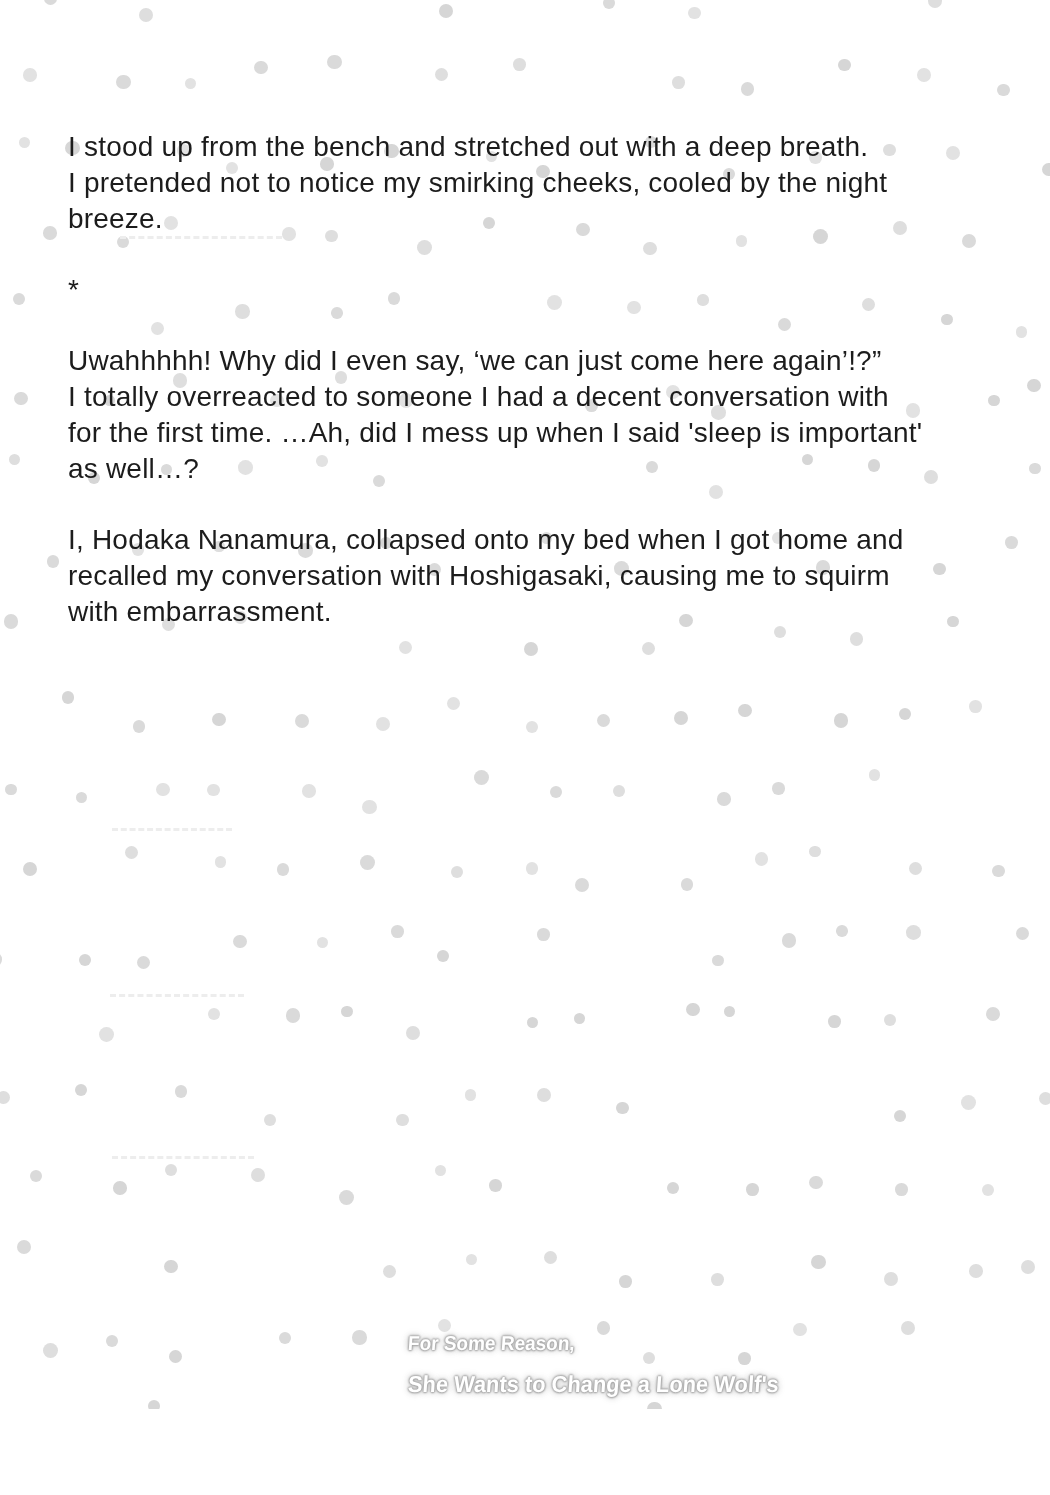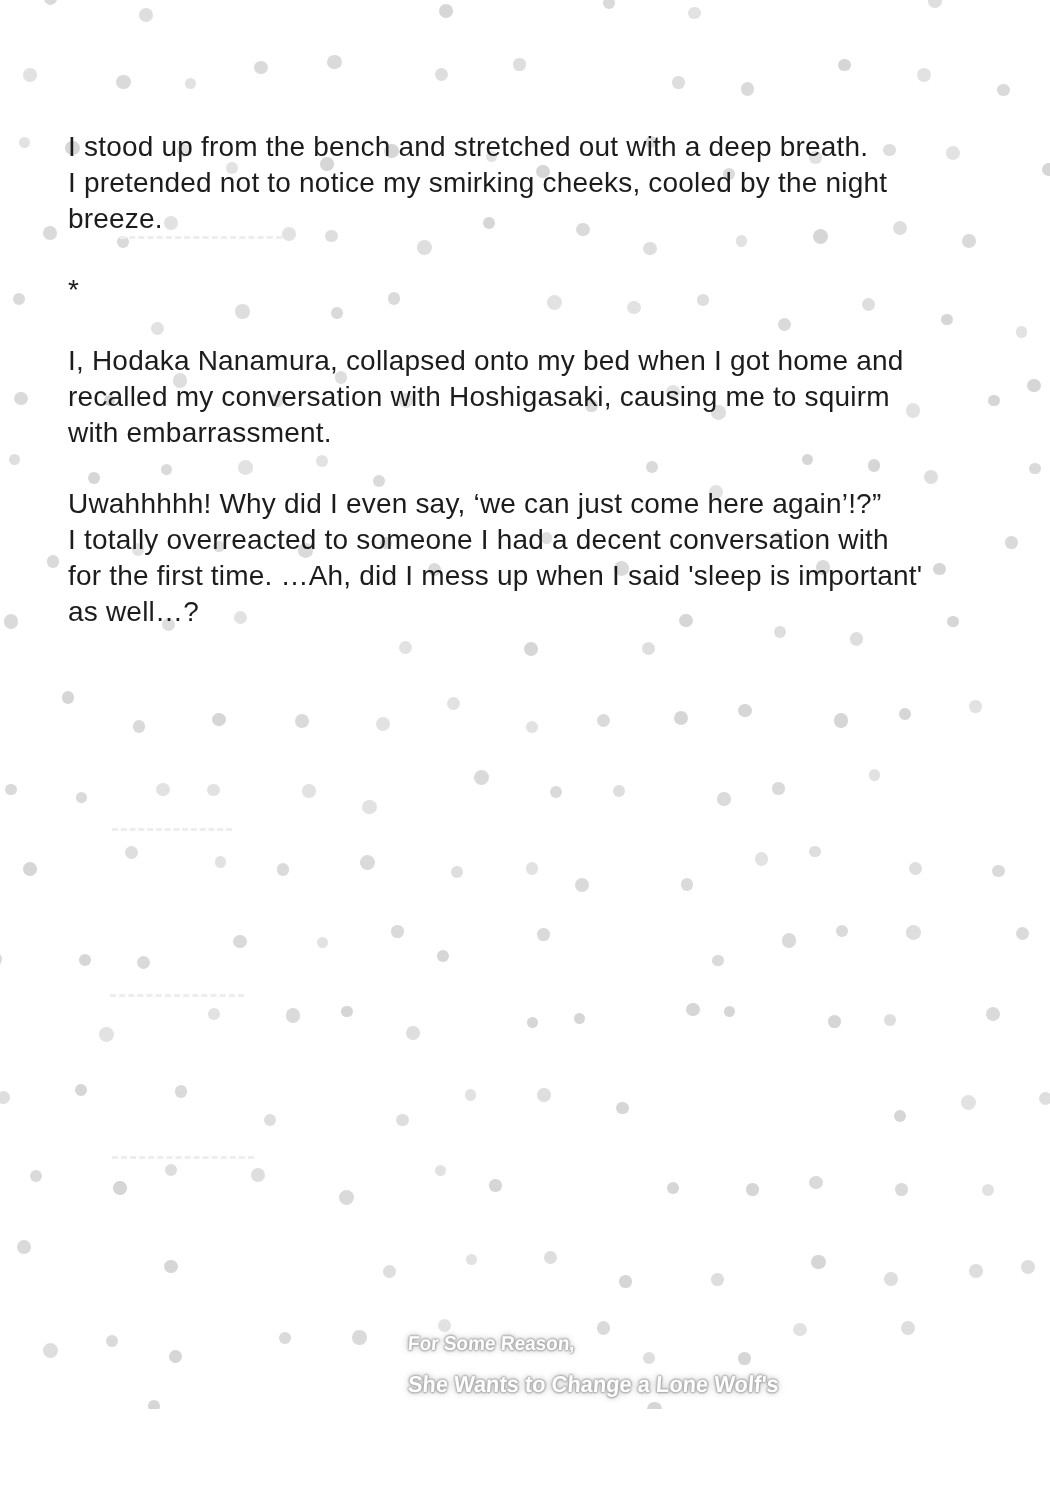--- a/index.html
+++ b/index.html
@@ -330,27 +330,27 @@
   <div class="artifact af2"></div>
   <div class="artifact af3"></div>
   <div class="artifact af4"></div>
   <div class="artifact af5"></div>
 
   <main class="text-block">
     <p class="para">I stood up from the bench and stretched out with a deep breath.
 I pretended not to notice my smirking cheeks, cooled by the night
 breeze.</p>
     <p class="para">*</p>
-    <p class="para">I, Hodaka Nanamura, collapsed onto my bed when I got home and
-recalled my conversation with Hoshigasaki, causing me to squirm
-with embarrassment.</p>
     <p class="para">Uwahhhhh! Why did I even say, ‘we can just come here again’!?”
 I totally overreacted to someone I had a decent conversation with
 for the first time. …Ah, did I mess up when I said 'sleep is important'
 as well…?</p>
+    <p class="para">I, Hodaka Nanamura, collapsed onto my bed when I got home and
+recalled my conversation with Hoshigasaki, causing me to squirm
+with embarrassment.</p>
   </main>
 
 
   <div class="subtitle">
     <div class="sub-line sub1">For Some Reason,</div>
     <div class="sub-line sub2">She Wants to Change a Lone Wolf's</div>
     <div class="sub-line sub3">Helpless High School Life</div>
   </div>
 
 </div>

